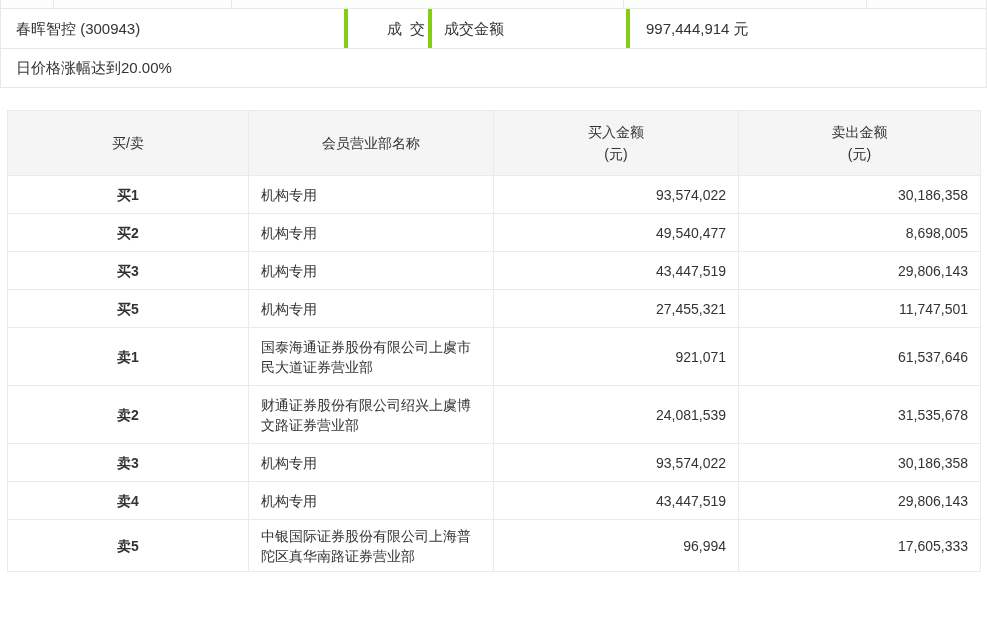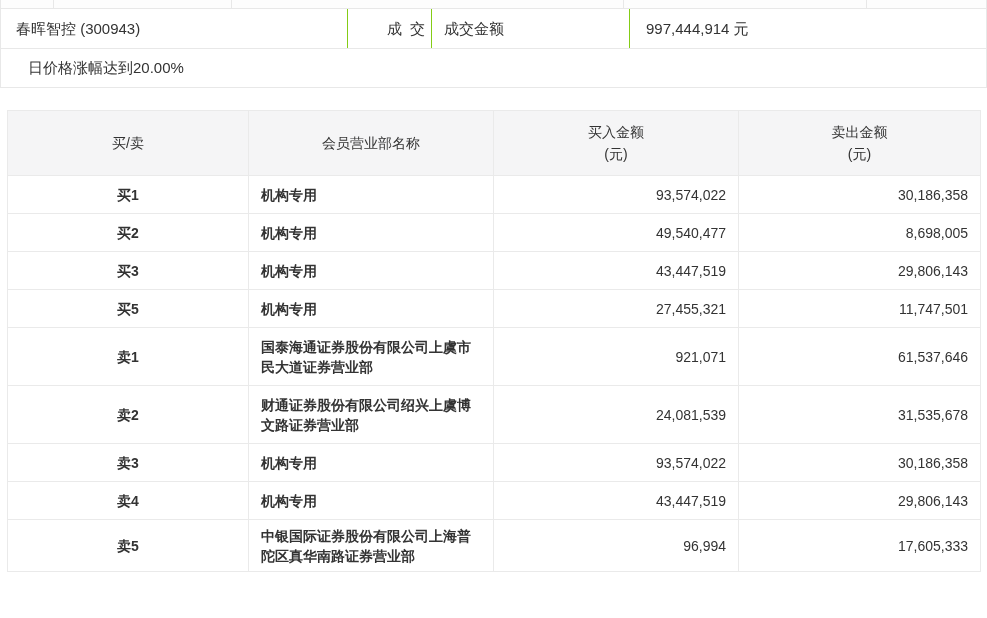--- a/index.html
+++ b/index.html
@@ -33,32 +33,32 @@
     background:#fff;
   }
   .info-row1 {
     display:flex;
     box-sizing:border-box;
     height:40px;
     line-height:39px;
     border-bottom:1px solid #e8e8e8;
     white-space:nowrap;
   }
-  .icell { box-sizing:border-box; border-right:1px solid #84cc16; padding:0 12px; overflow:hidden; }
+  .icell { box-sizing:border-box; border-right:4px solid #84cc16; padding:0 12px; overflow:hidden; }
   .c-stock  { width:347px; padding-left:15px; }
   .c-vlabel { width:84px;  padding-left:7px; padding-right:0; }
   .c-vlabel .justify { display:inline-block; width:61px; text-align:justify; text-align-last:justify;margin-left:32px; }
   .c-vvalue { width:188px; }
   .c-tlabel { width:198px; }
   .c-tvalue { flex:1; border-right:none; padding-left:16px; }
   .info-row2 {
     box-sizing:border-box;
     height:39px;
     line-height:38px;
-    padding-left:27px;
+    padding-left:15px;
   }
 
   .spacer { height:22px; background:#fff; }
 
   
   table.main {
     border-collapse:collapse;
     table-layout:fixed;
     width:973px;
     margin-left:7px;
@@ -70,21 +70,21 @@
   table.main thead th {
     height:64px;
     background:#f5f5f6;
     font-weight:normal;
     text-align:center;
     padding:0 12px;
     line-height:22px;
   }
   table.main td { padding:0 12px; line-height:20px; vertical-align:middle; }
   td.side   { text-align:center;font-weight:bold; }
-  td.branch { text-align:left; padding-right:2px; padding-left:11px;font-weight:bold; }
+  td.branch { text-align:left; padding-right:2px; padding-left:11px; }
   td.amount { text-align:right; padding-right:9px; }
   tr.r-single { height:38px; }
   tr.r-double { height:58px; }
   tr.r-last   { height:52px; }
 </style>
 </head>
 <body>
 
 <div class="page">
 

